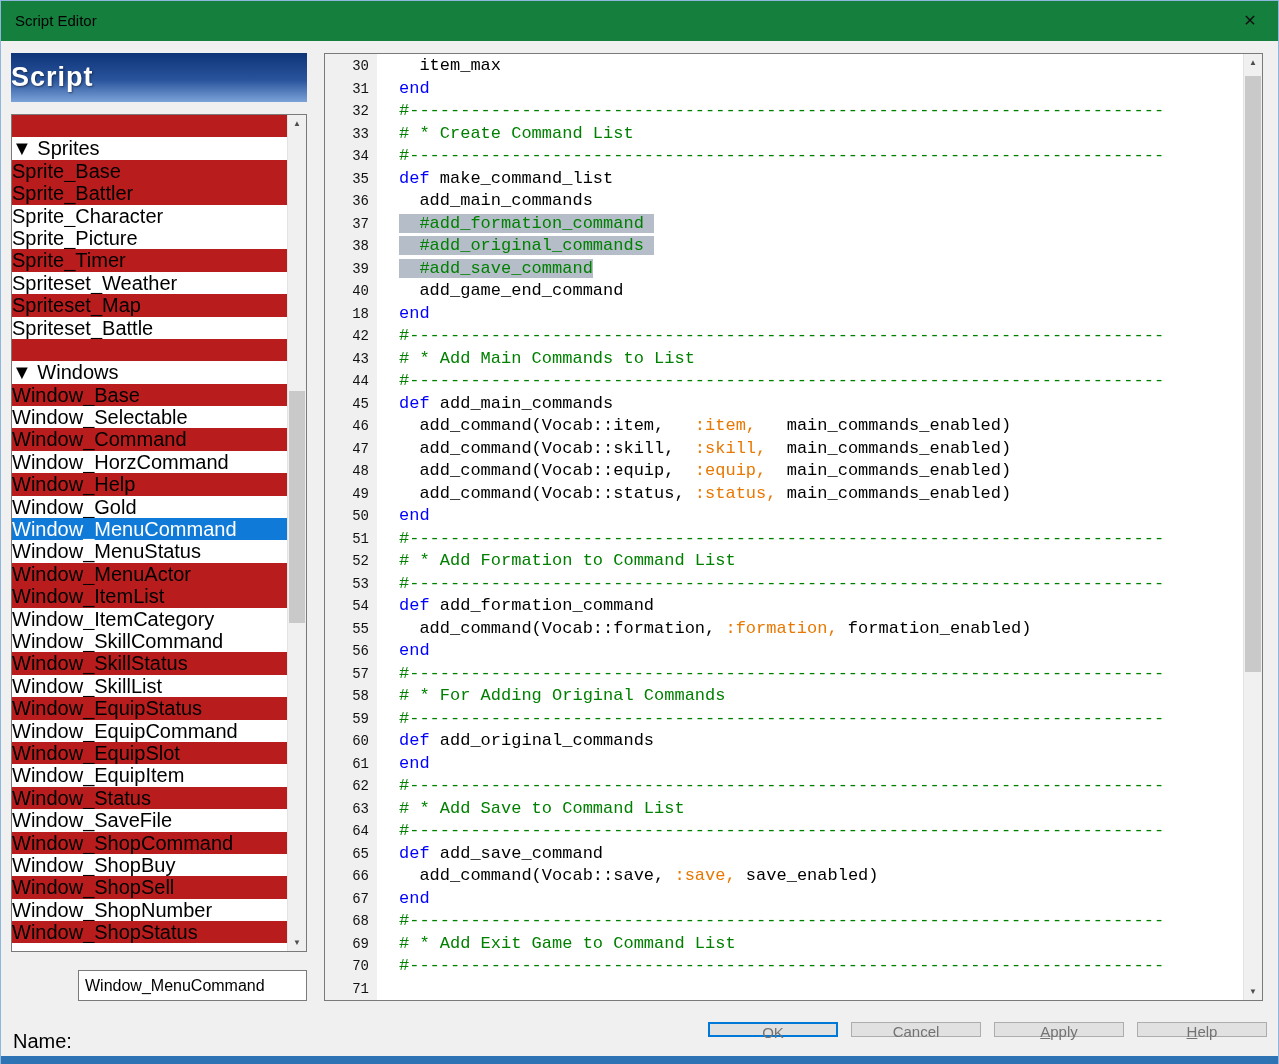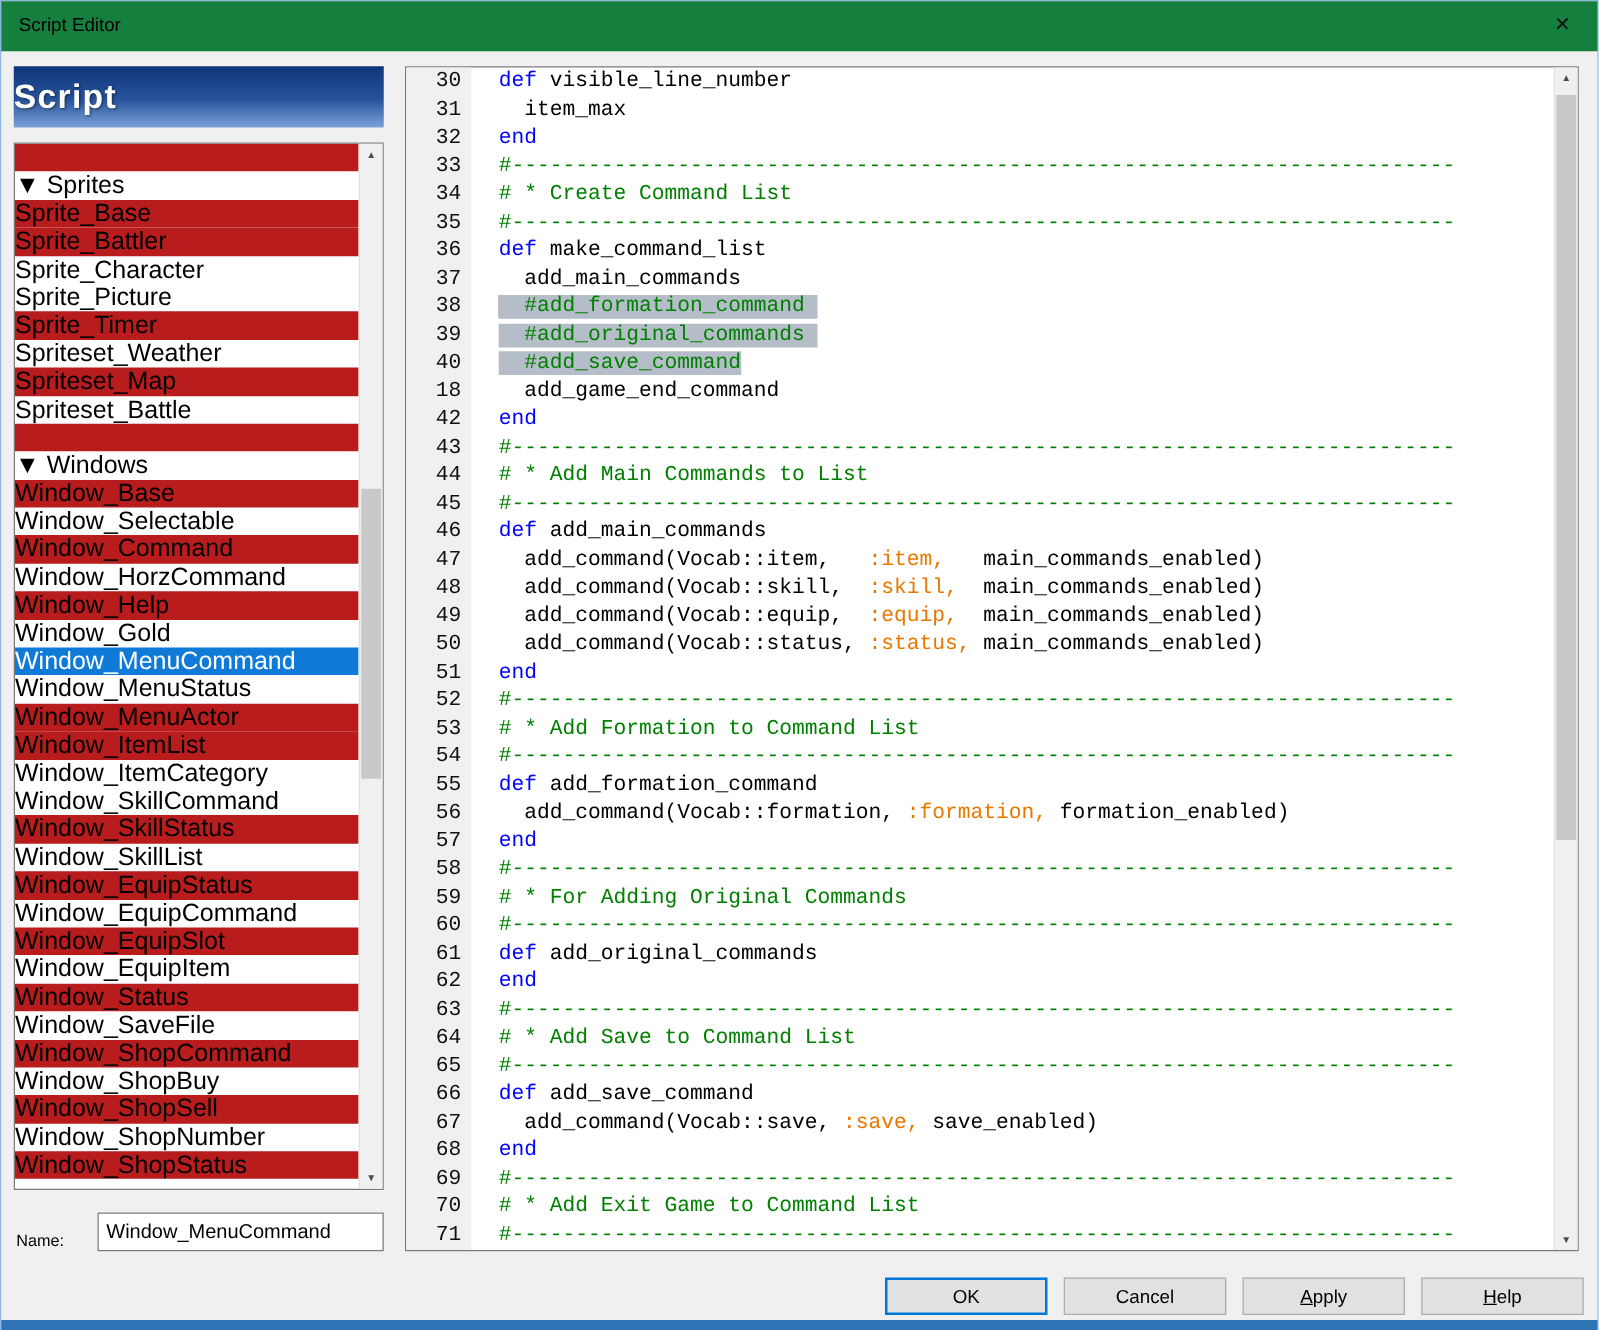--- a/index.html
+++ b/index.html
@@ -20,35 +20,35 @@
   .lrow.selected{background:#0f7ad8;color:#fff}
   .sb{position:absolute;background:#f0f0f0}
   .list-sb{right:0;top:0;width:19px;height:100%;border-left:1px solid #e3e3e3}
   .ed-sb{right:0;top:0;width:19px;height:100%;border-left:1px solid #e3e3e3}
   .sb-btn{position:absolute;left:0;width:100%;height:17px;font-size:8px;color:#4d4d4d;text-align:center;line-height:17px;cursor:pointer}
   .sb-btn.up{top:0}
   .sb-btn.down{bottom:0}
   .sb-thumb{position:absolute;left:1px;right:1px;background:#c9c9c9;cursor:pointer}
   .list-sb .sb-thumb{top:276px;height:232px}
   .ed-sb .sb-thumb{top:22px;height:596px}
-  .name-label{position:absolute;left:12px;top:976px;height:31px;line-height:31px;font-size:13px;color:#000}
+  .name-label{position:absolute;left:12px;top:1025px;height:31px;line-height:31px;font-size:20px;color:#000}
   .name-input{position:absolute;left:77px;top:969px;width:229px;height:31px;border:1px solid #7a7a7a;font-size:16px;padding:0 6px;font-family:"Liberation Sans",sans-serif;background:#fff;color:#000}
   .editor{position:absolute;left:323px;top:52px;width:939px;height:948px;background:#fff;border:1px solid #7a7a7a}
   .gutter{position:absolute;left:0;top:0;width:52px;height:100%;background:#f0f0f0;padding-top:1px}
-  .ln{height:22.5px;line-height:22.5px;font-family:"Liberation Mono",monospace;font-size:17px;color:#111;text-align:right;padding-right:8px}
+  .ln{height:22.5px;line-height:22.5px;font-family:"Liberation Mono",monospace;font-size:14px;color:#111;text-align:right;padding-right:8px}
   .code{position:absolute;left:52px;top:0;right:19px;bottom:0;padding-top:1px;overflow:hidden;cursor:text}
   .cl{height:22.5px;line-height:22.5px;font-family:"Liberation Mono",monospace;font-size:17px;white-space:pre;padding-left:22px}
   .t-k{color:#0000ff}
   .t-c{color:#008000}
   .t-s{color:#e87800}
   .t-p{color:#000}
   .selbg{background:#b4bdc8}
   .caret{display:inline-block;width:2px;height:18px;background:#000;vertical-align:middle;margin-right:-2px}
   .btnrow{position:absolute;left:707px;top:1021px;display:flex;gap:13px}
-  .dlg-btn{width:130px;height:30px;background:#e1e1e1;border:1px solid #adadad;font-family:"Liberation Sans",sans-serif;font-size:15px;color:#000000;cursor:pointer}
+  .dlg-btn{width:130px;height:15px;background:#e1e1e1;border:1px solid #adadad;font-family:"Liberation Sans",sans-serif;font-size:15px;color:#737373;cursor:pointer}
   .dlg-btn.default{border:2px solid #0078d7}
   .ul{text-decoration:underline}
   .bottom-edge{position:absolute;left:0;bottom:0;width:100%;height:8px;background:#2e74b5}
 </style>
 </head>
 <body>
 
 <div class="window">
 
   <div class="titlebar">
@@ -149,21 +149,20 @@
         <div class="ln">64</div>
         <div class="ln">65</div>
         <div class="ln">66</div>
         <div class="ln">67</div>
         <div class="ln">68</div>
         <div class="ln">69</div>
         <div class="ln">70</div>
         <div class="ln">71</div>
       </div>
     <div class="code">
-        <div class="cl"><span class="t-k">def </span><span class="t-p">visible_line_number</span></div>
         <div class="cl"><span class="t-p">  item_max</span></div>
         <div class="cl"><span class="t-k">end</span></div>
         <div class="cl"><span class="t-c">#--------------------------------------------------------------------------</span></div>
         <div class="cl"><span class="t-c"># * Create Command List</span></div>
         <div class="cl"><span class="t-c">#--------------------------------------------------------------------------</span></div>
         <div class="cl"><span class="t-k">def </span><span class="t-p">make_command_list</span></div>
         <div class="cl"><span class="t-p">  add_main_commands</span></div>
         <div class="cl"><span class="caret"></span><span class="selbg"><span class="t-c">  #add_formation_command </span></span></div>
         <div class="cl"><span class="selbg"><span class="t-c">  #add_original_commands </span></span></div>
         <div class="cl"><span class="selbg"><span class="t-c">  #add_save_command</span></span></div>

